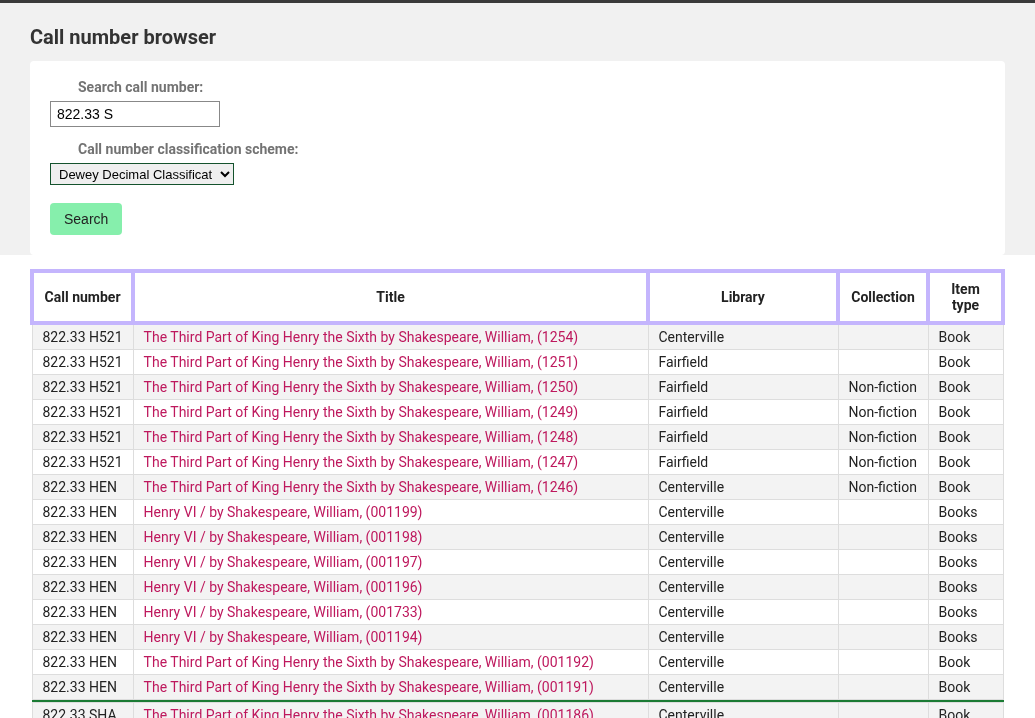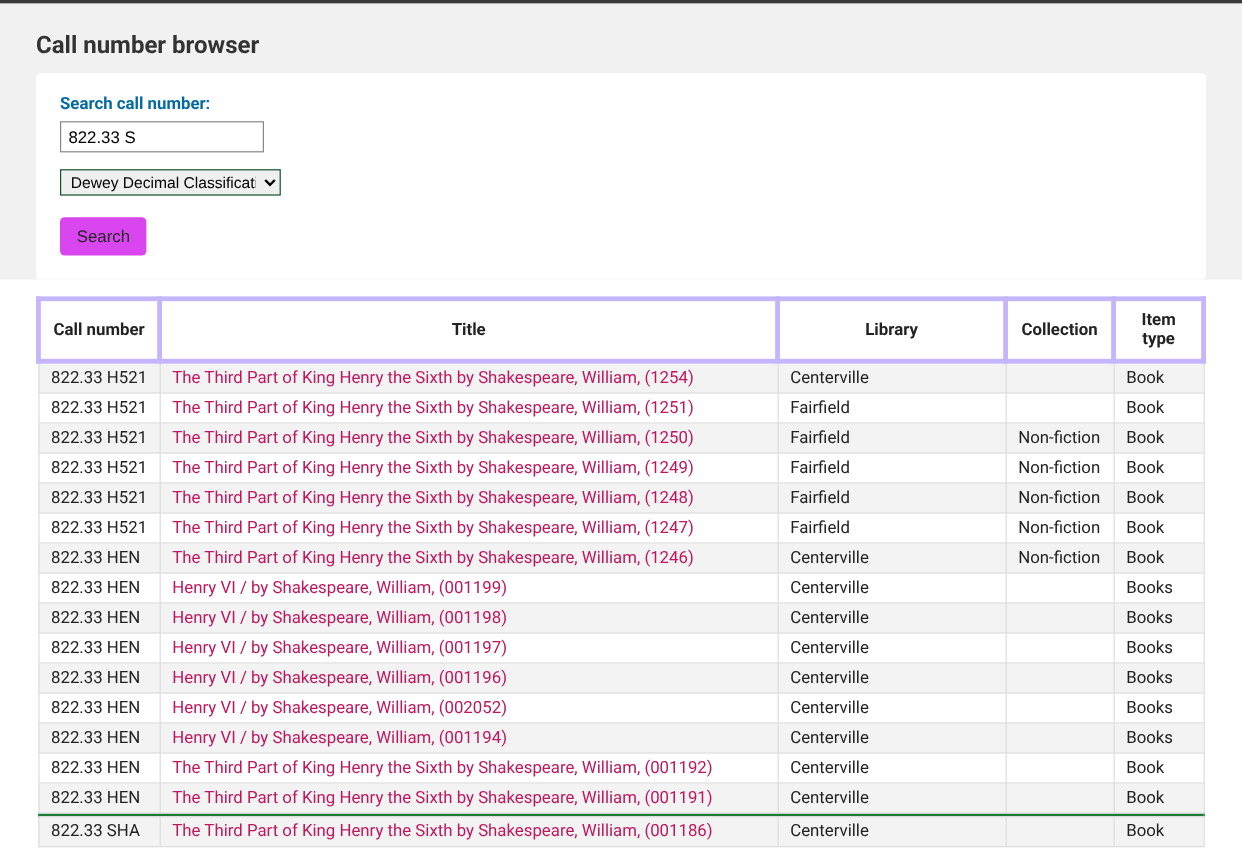--- a/index.html
+++ b/index.html
@@ -30,39 +30,40 @@
     border-radius: 4px;
     padding: 18px 20px 20px 20px;
     margin-bottom: 14px;
   }
   .form-row { margin-bottom: 14px; }
   label.form-label {
     display: block;
     font-weight: 700;
     font-size: 14px;
     margin-bottom: 6px;
-    color: #0369a1;
+    color: #737373;
+    margin-left: 28px;
   }
   input[type=text].text-input {
     width: 170px;
     padding: 3px 6px;
     border: 1px solid #888;
     font-size: 14px;
     line-height: 18px;
   }
   select.select-input {
     width: 184px;
     padding: 2px 4px;
     border: 1px solid #14532d;
     font-size: 13px;
     background: #efefef;
     height: 22px;
   }
   button.search-btn {
-    background: #d946ef;
+    background: #86efac;
     border: none;
     color: #222;
     font-size: 14px;
     padding: 8px 14px;
     border-radius: 4px;
     cursor: pointer;
     text-align: right;
   }
 
   .results-wrap {
@@ -116,20 +117,21 @@
 
 <div class="page">
   <h1 class="page-title">Call number browser</h1>
 
   <div class="panel">
     <div class="form-row">
       <label class="form-label">Search call number:</label>
       <input type="text" class="text-input" value="822.33 S" style="">
     </div>
     <div class="form-row">
+      <label class="form-label">Call number classification scheme:</label>
       <select class="select-input">
         <option>Dewey Decimal Classification</option>
       </select>
     </div>
     <div class="form-row" style="margin-bottom:0; margin-top:18px;">
       <button class="search-btn">Search</button>
     </div>
   </div>
 </div>
 
@@ -217,21 +219,21 @@
         </tr>
         <tr>
           <td class="call-col">822.33 HEN</td>
           <td><a href="#" class="title-link">Henry VI / by Shakespeare, William, (001196)</a></td>
           <td class="lib-col">Centerville</td>
           <td class="coll-col"></td>
           <td class="type-col">Books</td>
         </tr>
         <tr>
           <td class="call-col">822.33 HEN</td>
-          <td><a href="#" class="title-link">Henry VI / by Shakespeare, William, (002052)</a></td>
+          <td><a href="#" class="title-link">Henry VI / by Shakespeare, William, (001733)</a></td>
           <td class="lib-col">Centerville</td>
           <td class="coll-col"></td>
           <td class="type-col">Books</td>
         </tr>
         <tr>
           <td class="call-col">822.33 HEN</td>
           <td><a href="#" class="title-link">Henry VI / by Shakespeare, William, (001194)</a></td>
           <td class="lib-col">Centerville</td>
           <td class="coll-col"></td>
           <td class="type-col">Books</td>

